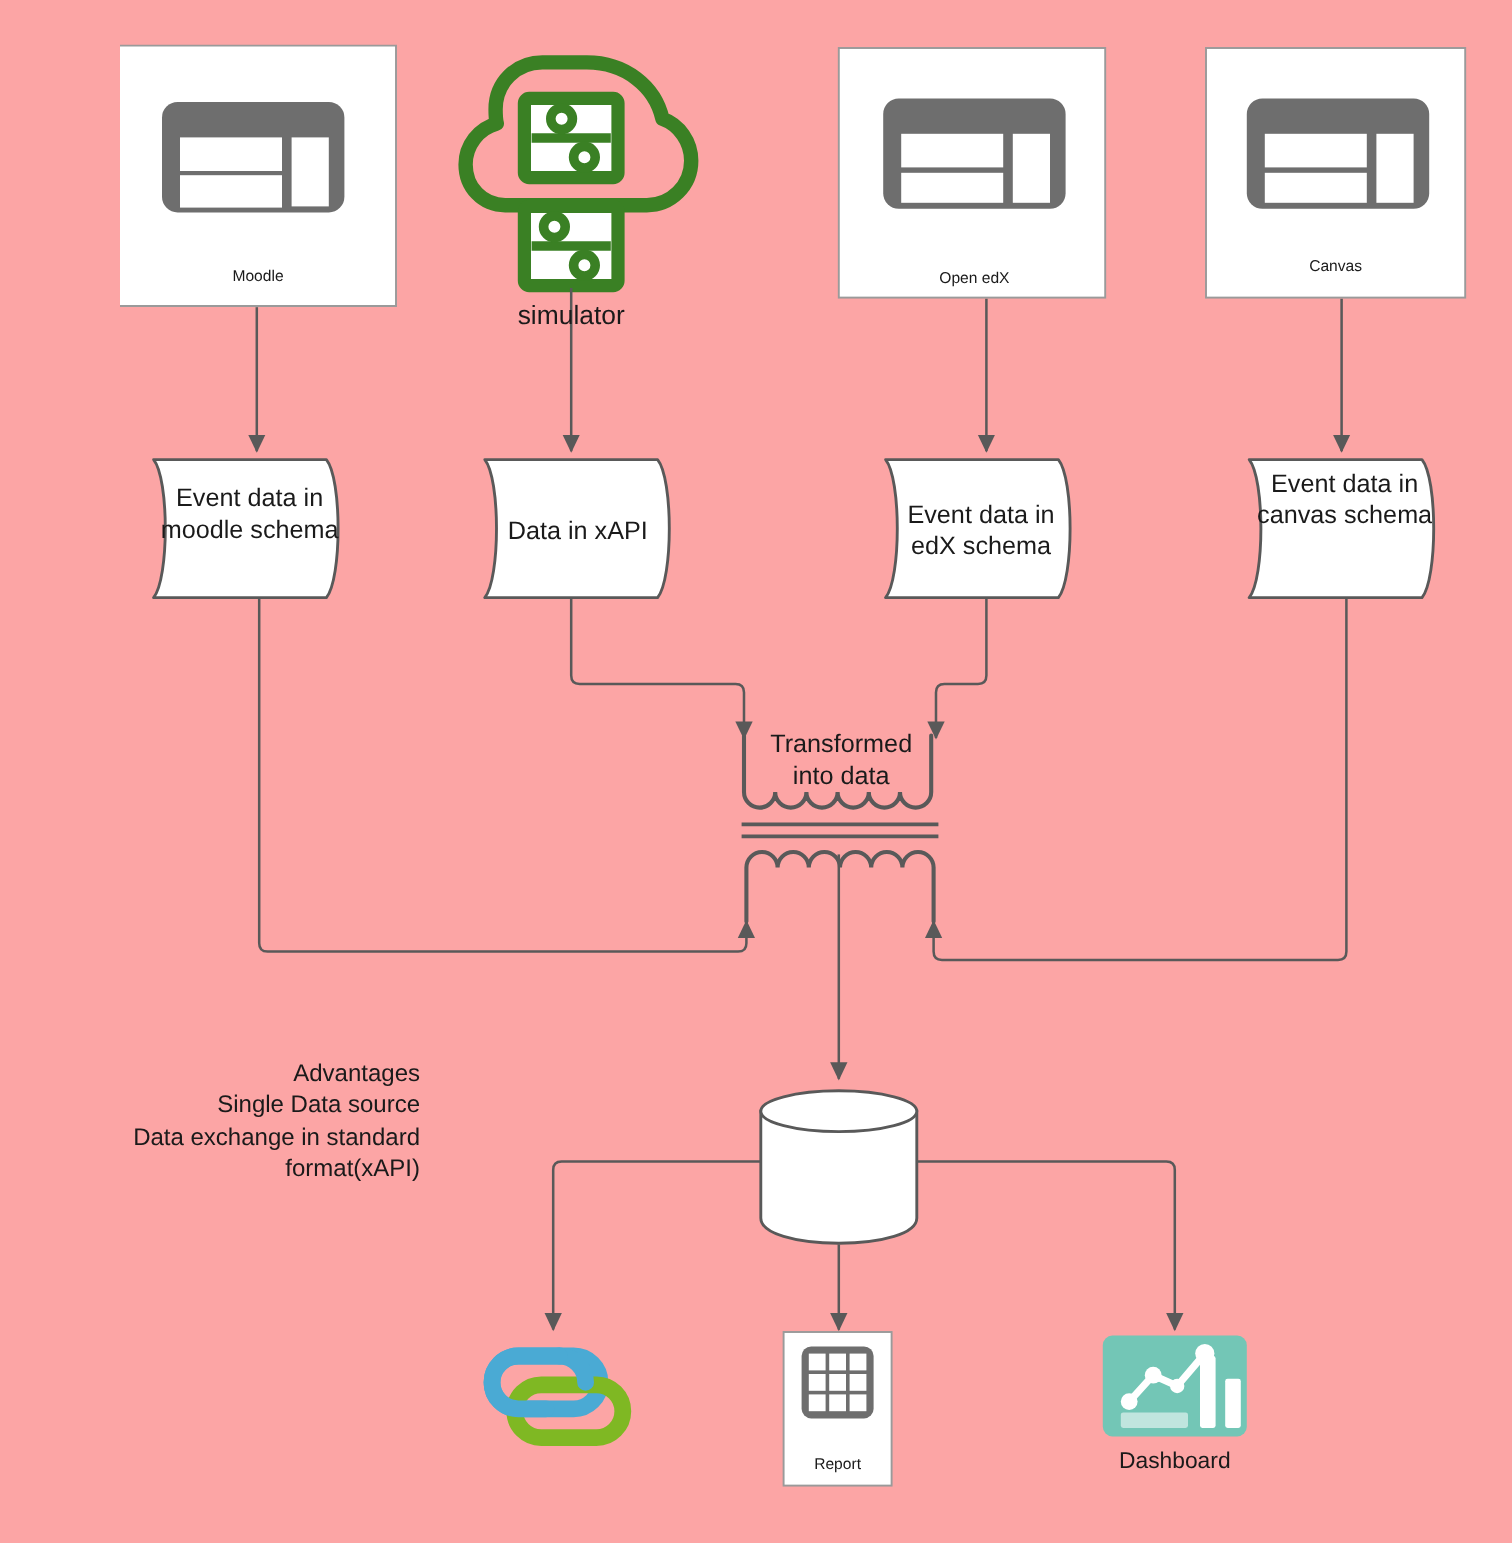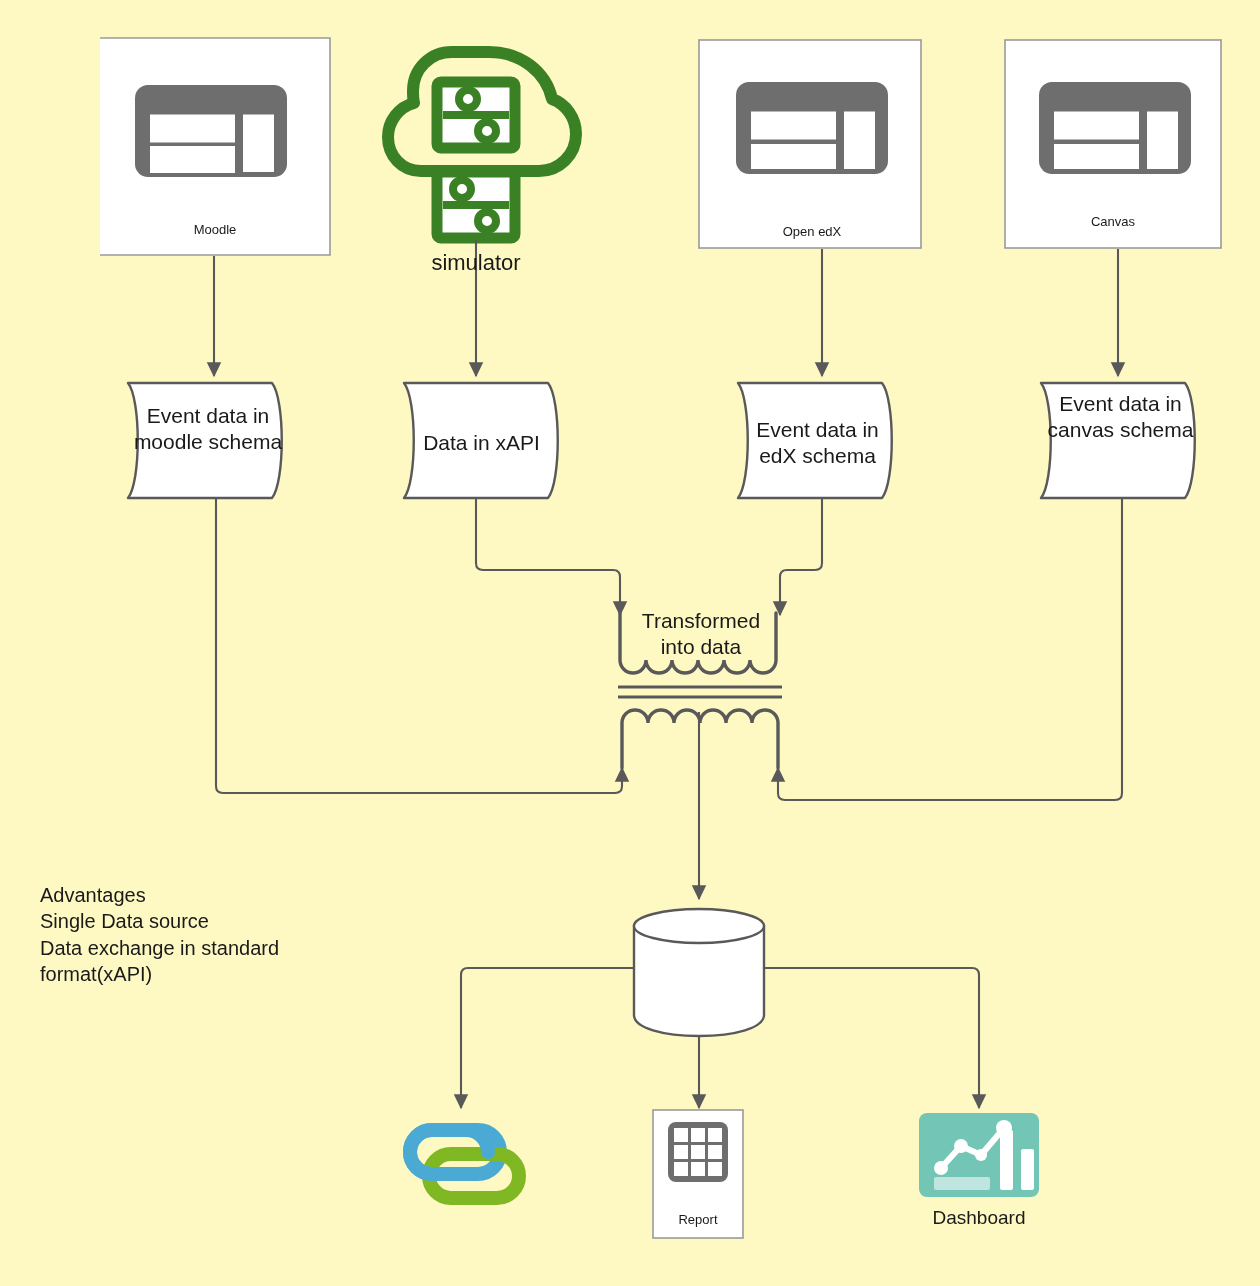--- a/index.html
+++ b/index.html
@@ -10,21 +10,21 @@
   }
   body {
     font-family: "Liberation Sans", sans-serif;
     color: #1a1a1a;
   }
   #canvas-root {
     position: relative;
     width: 1260px;
     height: 1286px;
     overflow: hidden;
-    background: #fef9c3;
+    background: #fca5a5;
   }
   #diagram-svg {
     position: absolute;
     left: 0;
     top: 0;
     width: 1260px;
     height: 1286px;
   }
   .node-label {
     position: absolute;
@@ -34,21 +34,21 @@
     white-space: pre-line;
     pointer-events: none;
     font-family: "Liberation Sans", sans-serif;
   }
   .lbl-sm { font-size: 13px; }
   .lbl-md { font-size: 19px; }
   .lbl-lg { font-size: 21px; }
   .lbl-xl { font-size: 22px; }
   .adv-block {
     position: absolute;
-    text-align: left;
+    text-align: right;
     font-size: 20px;
     line-height: 1.32;
     color: #1a1a1a;
     white-space: pre-line;
   }
 </style>
 </head>
 <body>
 
 <div id="canvas-root">

